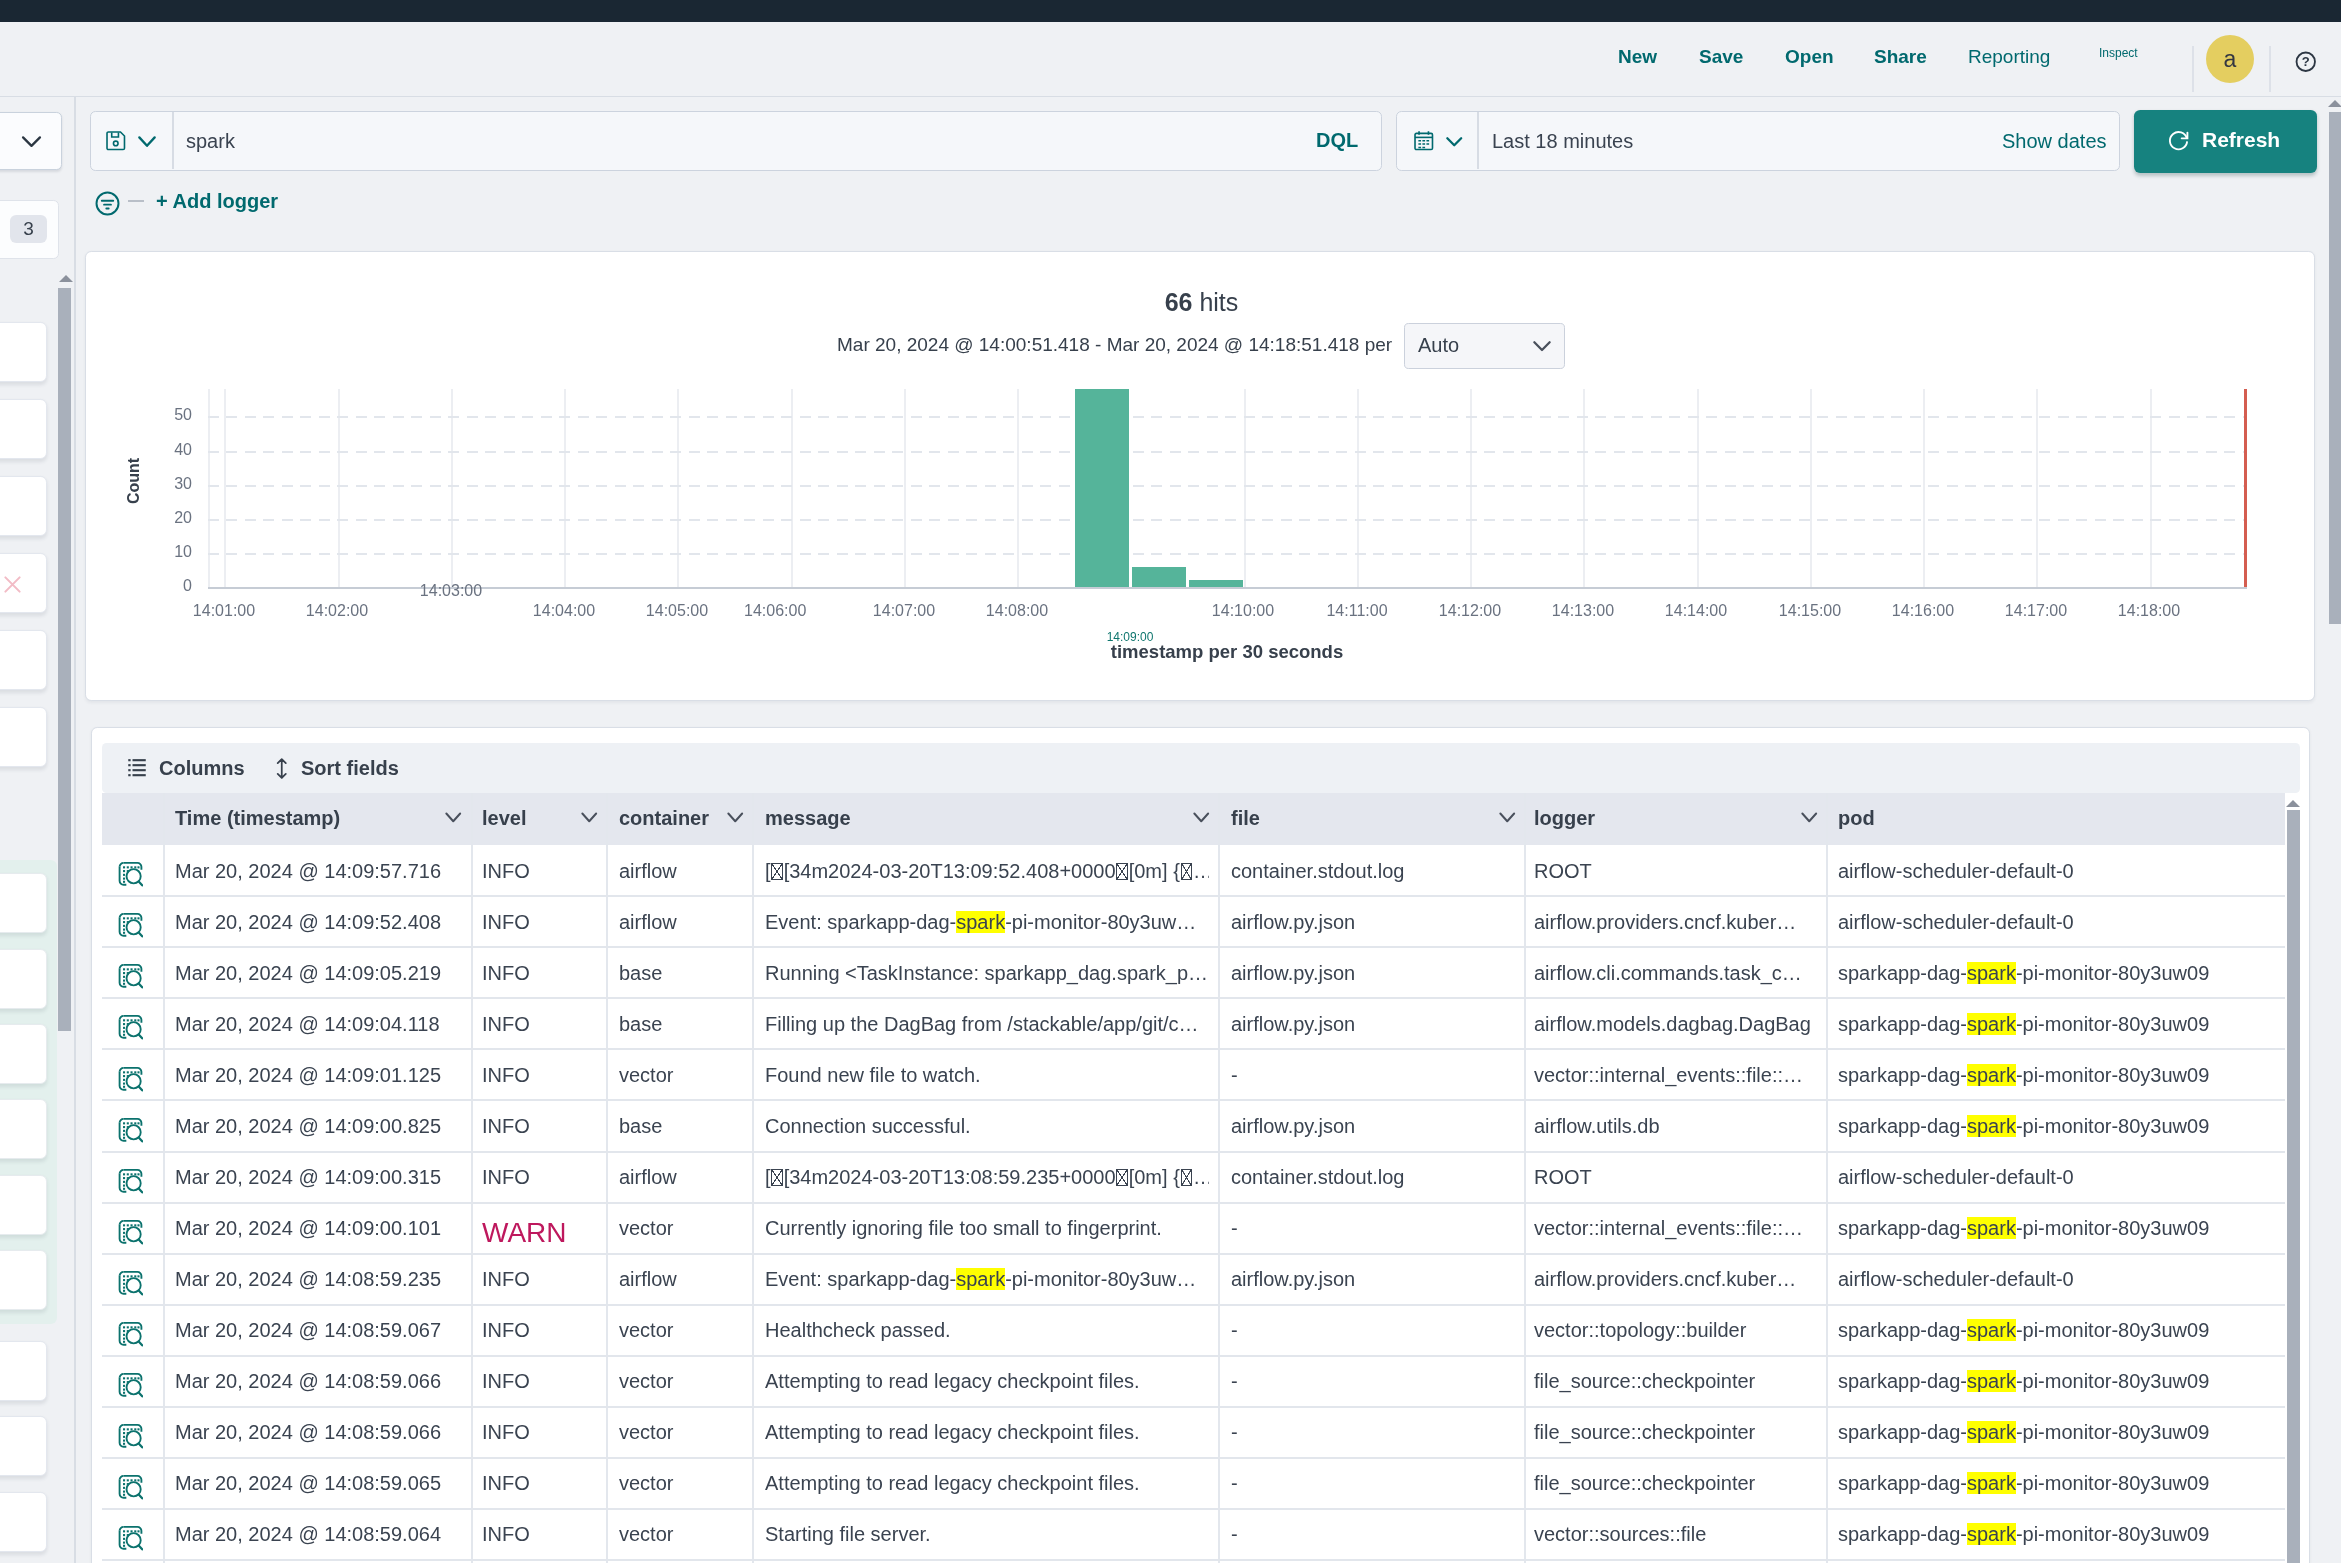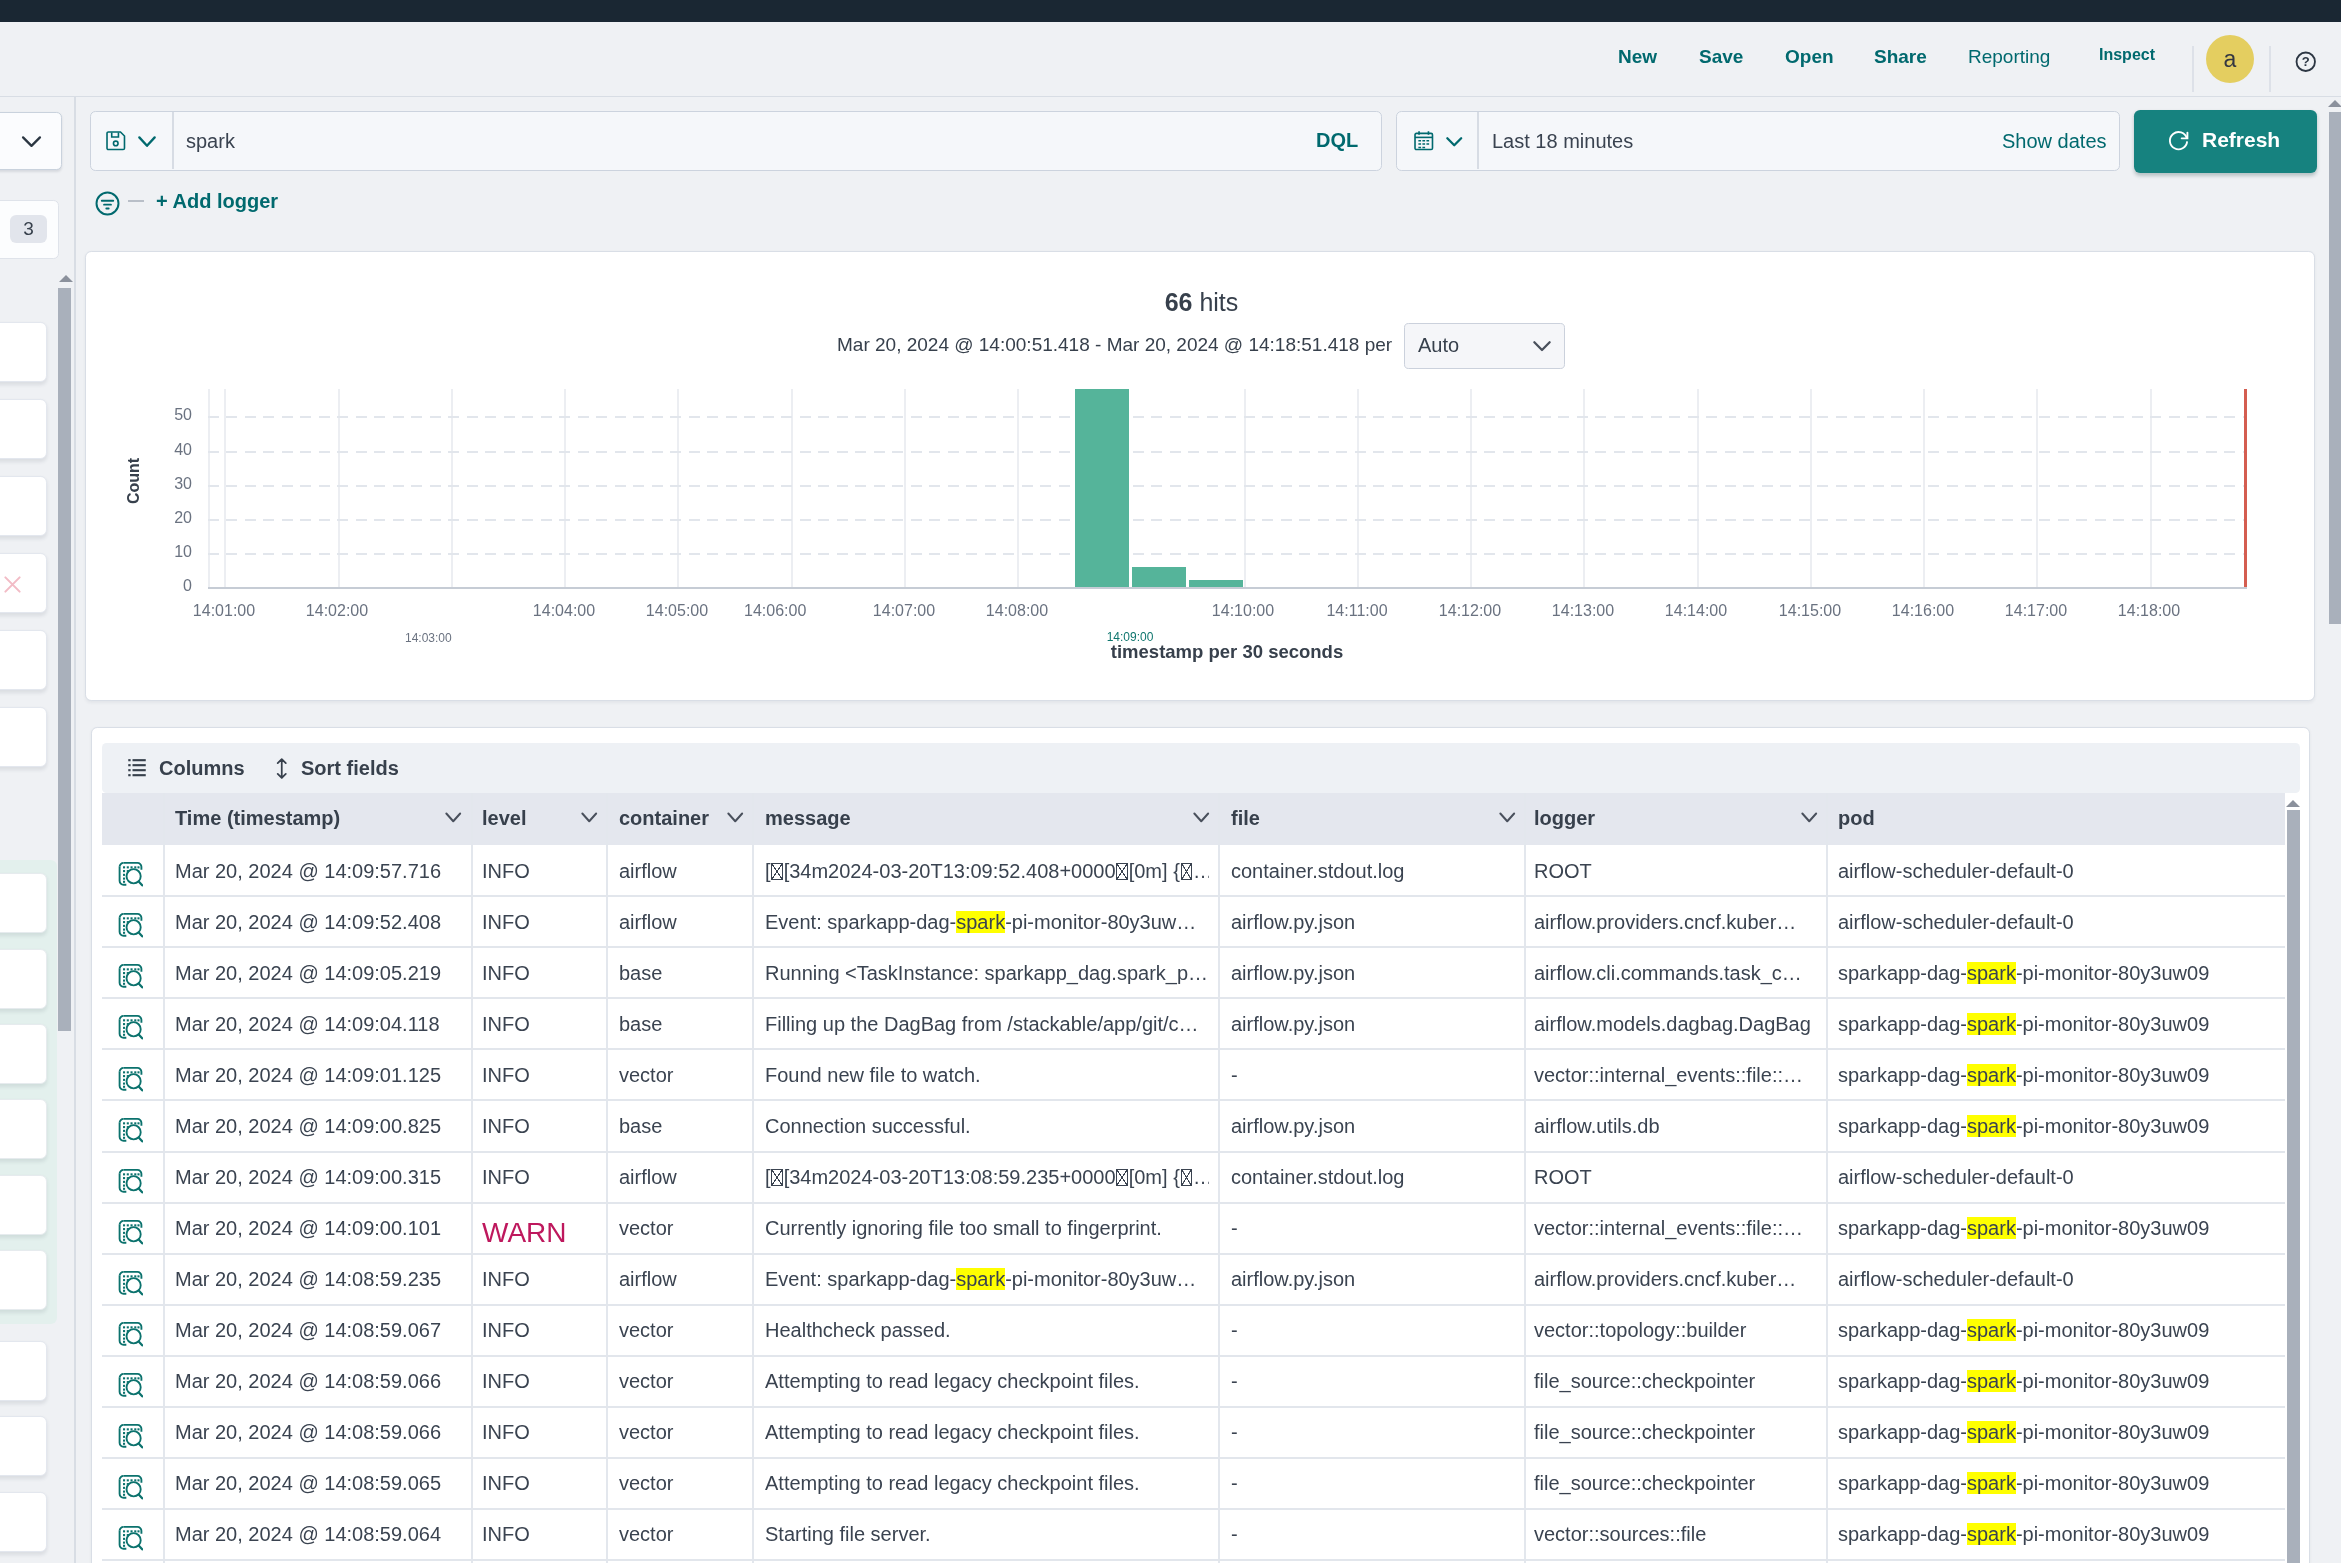--- a/index.html
+++ b/index.html
@@ -9,21 +9,21 @@
 background:linear-gradient(to top right,transparent 46%,currentColor 47%,currentColor 53%,transparent 54%),linear-gradient(to bottom right,transparent 46%,currentColor 47%,currentColor 53%,transparent 54%)}
 </style></head><body>
 
 <div class="abs" style="left:0;top:0;width:2342px;height:21.5px;background:#1a2733"></div>
 <div class="abs" style="left:0;top:21.5px;width:2342px;height:75px;border-bottom:1.5px solid #d8dde4"></div>
 <div class="abs" style="left:1618px;top:46px;font-size:19px;font-weight:bold;color:#00696e">New</div>
 <div class="abs" style="left:1699px;top:46px;font-size:19px;font-weight:bold;color:#00696e">Save</div>
 <div class="abs" style="left:1785px;top:46px;font-size:19px;font-weight:bold;color:#00696e">Open</div>
 <div class="abs" style="left:1874px;top:46px;font-size:19px;font-weight:bold;color:#00696e">Share</div>
 <div class="abs" style="left:1968px;top:46px;font-size:19px;font-weight:normal;color:#00696e">Reporting</div>
-<div class="abs" style="left:2099px;top:46px;font-size:16px;font-weight:bold;color:#00696e">Inspect</div>
+<div class="abs" style="left:2099px;top:46px;font-size:12px;font-weight:normal;color:#00696e">Inspect</div>
 <div class="abs" style="left:2192px;top:46px;width:1.5px;height:46px;background:#dde1e8"></div>
 <div class="abs" style="left:2269px;top:46px;width:1.5px;height:46px;background:#dde1e8"></div>
 <div class="abs" style="left:2206px;top:35px;width:48px;height:48px;border-radius:50%;background:#e4ce60;color:#343741;font-size:23px;text-align:center;line-height:48px">a</div>
 <svg class="abs" style="left:2295px;top:51px" width="21.5" height="21.5" viewBox="0 0 28 28">
 <circle cx="14" cy="14" r="12" fill="none" stroke="#2c3643" stroke-width="2.4"></circle>
 <text x="14" y="20" font-size="17" font-weight="bold" fill="#2c3643" text-anchor="middle" font-family="Liberation Sans">?</text>
   </svg>
 <div class="abs" style="left:74px;top:97px;width:1.5px;height:1467px;background:#d8dde4"></div>
 <div class="abs" style="left:-23px;top:112px;width:85px;height:58px;background:#fbfcfe;border:1.5px solid #c9d2dd;border-radius:5.4px;box-shadow:0 1.5px 2.3px rgba(40,50,70,.12)"></div>
 <svg class="abs" style="left:20px;top:132px" width="23" height="18.5" viewBox="0 0 30 24">
@@ -126,21 +126,21 @@
 <div class="abs" style="left:208px;top:587px;width:2039px;height:1.5px;background:#c6ccd5"></div>
 <div class="abs" style="left:2244px;top:389px;width:3.1px;height:198px;background:#d45d50"></div>
 <div class="abs" style="left:138px;top:577px;width:54px;text-align:right;font-size:16px;color:#6a7280">0</div>
 <div class="abs" style="left:138px;top:543px;width:54px;text-align:right;font-size:16px;color:#6a7280">10</div>
 <div class="abs" style="left:138px;top:509px;width:54px;text-align:right;font-size:16px;color:#6a7280">20</div>
 <div class="abs" style="left:138px;top:475px;width:54px;text-align:right;font-size:16px;color:#6a7280">30</div>
 <div class="abs" style="left:138px;top:441px;width:54px;text-align:right;font-size:16px;color:#6a7280">40</div>
 <div class="abs" style="left:138px;top:406px;width:54px;text-align:right;font-size:16px;color:#6a7280">50</div>
 <div class="abs" style="left:178px;top:602px;width:92px;text-align:center;font-size:16px;color:#6a7280">14:01:00</div>
 <div class="abs" style="left:291px;top:602px;width:92px;text-align:center;font-size:16px;color:#6a7280">14:02:00</div>
-<div class="abs" style="left:405px;top:631px;width:92px;text-align:left;font-size:12px;color:#6a7280">14:03:00</div>
+<div class="abs" style="left:405px;top:582px;width:92px;text-align:center;font-size:16px;color:#6a7280">14:03:00</div>
 <div class="abs" style="left:518px;top:602px;width:92px;text-align:center;font-size:16px;color:#6a7280">14:04:00</div>
 <div class="abs" style="left:631px;top:602px;width:92px;text-align:center;font-size:16px;color:#6a7280">14:05:00</div>
 <div class="abs" style="left:744px;top:602px;width:92px;font-size:16px;color:#6a7280">14:06:00</div>
 <div class="abs" style="left:858px;top:602px;width:92px;text-align:center;font-size:16px;color:#6a7280">14:07:00</div>
 <div class="abs" style="left:971px;top:602px;width:92px;text-align:center;font-size:16px;color:#6a7280">14:08:00</div>
 <div class="abs" style="left:1084px;top:630px;width:92px;text-align:center;font-size:12px;color:#0f766e">14:09:00</div>
 <div class="abs" style="left:1197px;top:602px;width:92px;text-align:center;font-size:16px;color:#6a7280">14:10:00</div>
 <div class="abs" style="left:1311px;top:602px;width:92px;text-align:center;font-size:16px;color:#6a7280">14:11:00</div>
 <div class="abs" style="left:1424px;top:602px;width:92px;text-align:center;font-size:16px;color:#6a7280">14:12:00</div>
 <div class="abs" style="left:1537px;top:602px;width:92px;text-align:center;font-size:16px;color:#6a7280">14:13:00</div>

